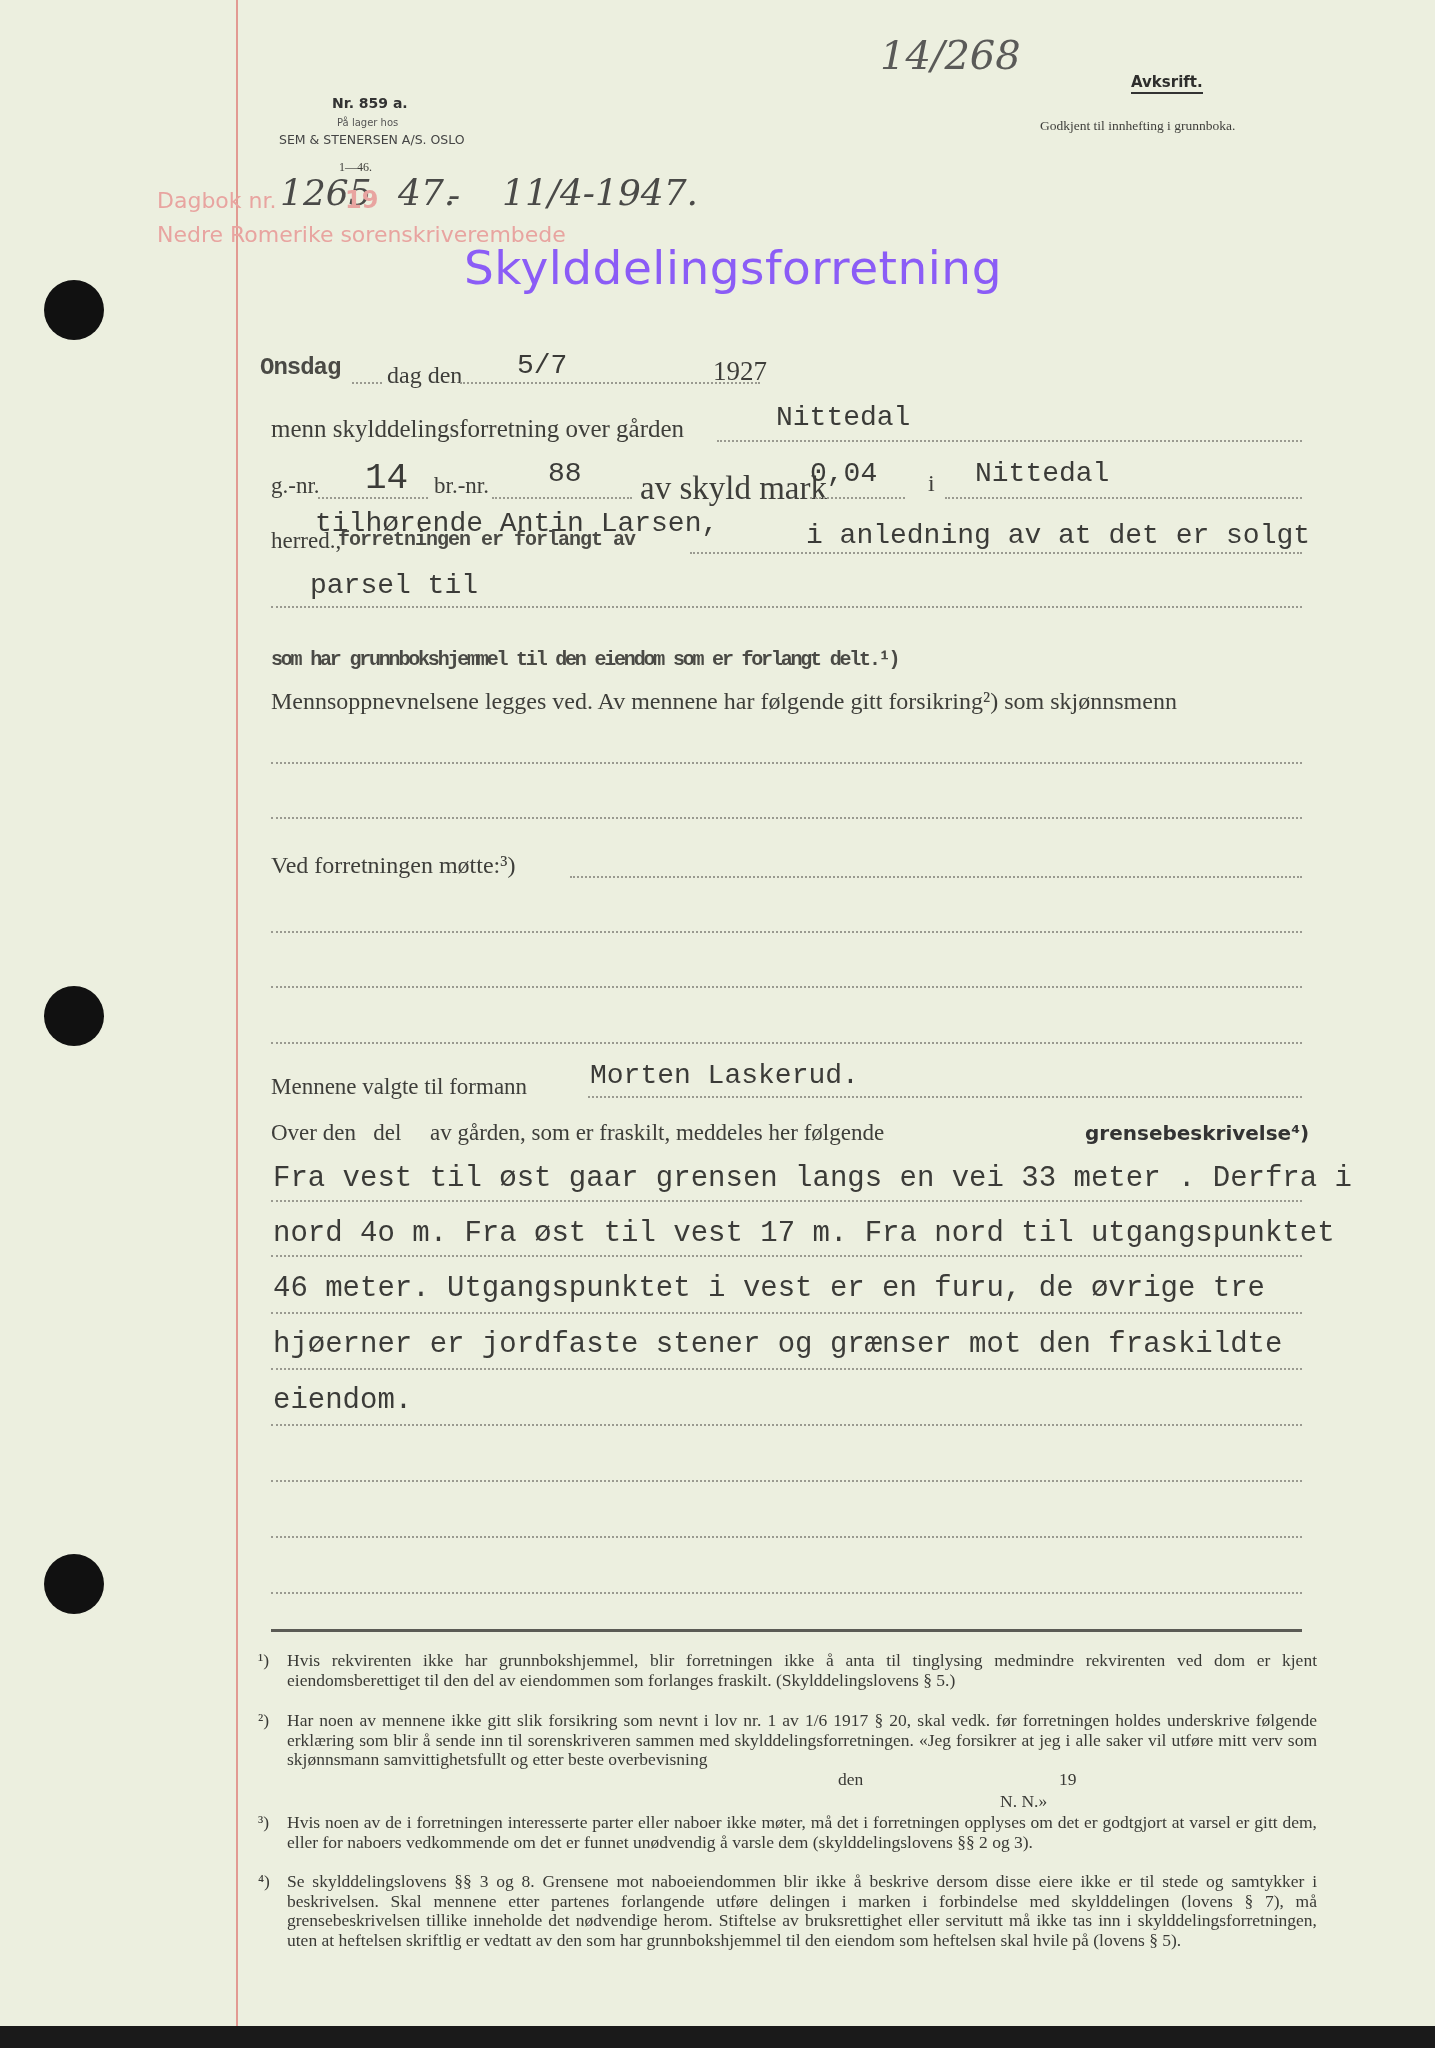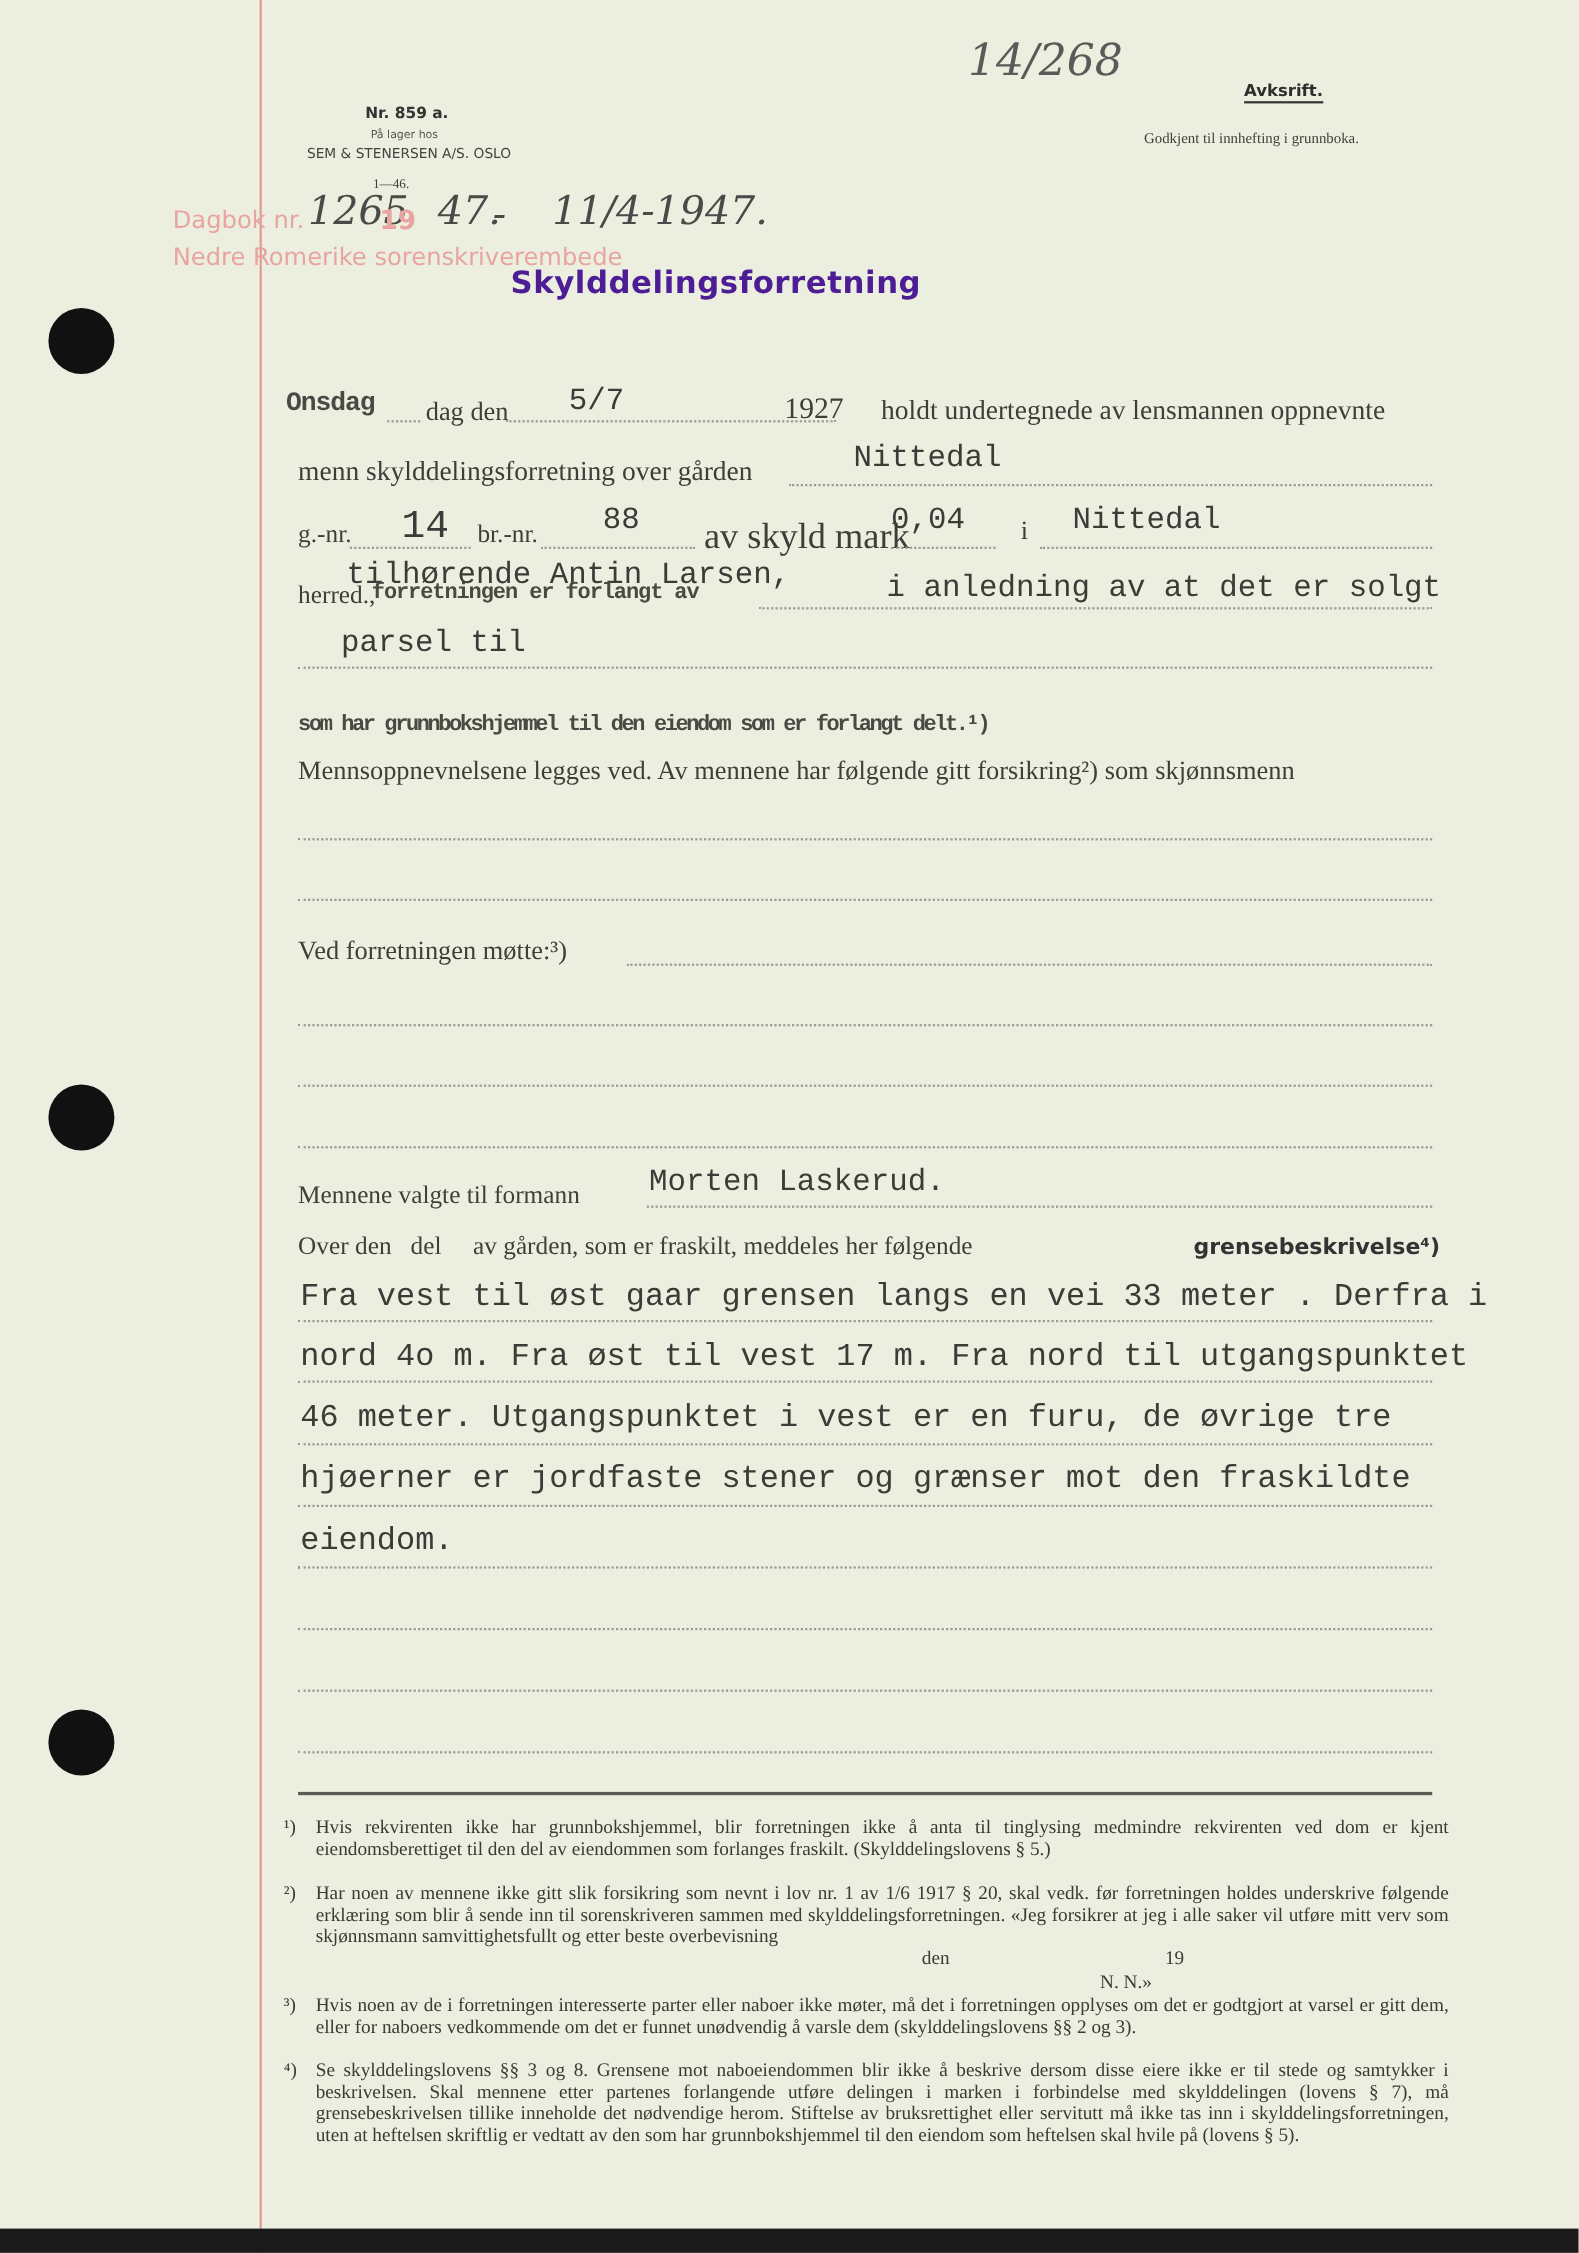--- a/index.html
+++ b/index.html
@@ -18,21 +18,21 @@
   .hand { font-family: "DejaVu Serif", serif; font-style: italic; color: #4a4a48; }
   .type { font-family: "Liberation Mono", monospace; color: #3b3b38; }
   .print { font-family: "Liberation Serif", serif; color: #3e3e3a; }
   .sans { font-family: "DejaVu Sans", sans-serif; }
   .red-stamp { font-family: "DejaVu Sans", sans-serif; color: #e8a4a0; }
   .strike { font-family: "Liberation Mono", monospace; color: #4a4a45; letter-spacing: -1px; font-weight: bold; }
 
   .dots { position: absolute; height: 0; border-bottom: 2px dotted #9a9a90; }
   .rule-thick { position: absolute; height: 3px; background: #5b5b55; }
 
-  .title { font-family: "DejaVu Sans", sans-serif; font-weight: bold; font-size: 28px; color: #4c1d95; letter-spacing: 0.5px; }
+  .title { font-family: "DejaVu Sans", sans-serif; font-weight: normal; font-size: 47px; color: #8b5cf6; letter-spacing: 0.5px; }
   .fn { font-family: "Liberation Serif", serif; font-size: 17.5px; line-height: 19.5px; color: #3a3a36; }
   .fn-num { position: absolute; left: 0; }
   .fn-text { position: absolute; left: 29px; width: 1030px; text-align: justify; }
 </style>
 </head>
 <body>
 
 <div class="page">
   <div class="margin-line"></div>
   <div class="hole" style="top:280px"></div>
@@ -57,21 +57,20 @@
   <div class="abs red-stamp" style="left:157px;top:222px;font-size:22px;">Nedre Romerike sorenskriverembede</div>
 
   <div class="abs title" style="left:464px;top:240px;">Skylddelingsforretning</div>
 
   <div class="abs strike" style="left:260px;top:354px;font-size:24px;">Onsdag</div>
   <div class="dots" style="left:352px;top:382px;width:30px;"></div>
   <div class="abs print" style="left:387px;top:362px;font-size:24px;">dag den</div>
   <div class="dots" style="left:460px;top:382px;width:300px;"></div>
   <div class="abs type" style="left:517px;top:350px;font-size:28px;">5/7</div>
   <div class="abs print" style="left:713px;top:356px;font-size:27px;">1927</div>
-  <div class="abs print" style="left:801px;top:360px;font-size:25px;">holdt undertegnede av lensmannen oppnevnte</div>
 
   <div class="abs print" style="left:271px;top:415px;font-size:25px;">menn skylddelingsforretning over gården</div>
   <div class="dots" style="left:717px;top:440px;width:585px;"></div>
   <div class="abs type" style="left:776px;top:402px;font-size:28px;">Nittedal</div>
 
   <div class="abs print" style="left:271px;top:473px;font-size:23px;">g.-nr.</div>
   <div class="dots" style="left:318px;top:497px;width:110px;"></div>
   <div class="abs type" style="left:365px;top:458px;font-size:36px;">14</div>
   <div class="abs print" style="left:434px;top:473px;font-size:23px;">br.-nr.</div>
   <div class="dots" style="left:492px;top:497px;width:140px;"></div>

